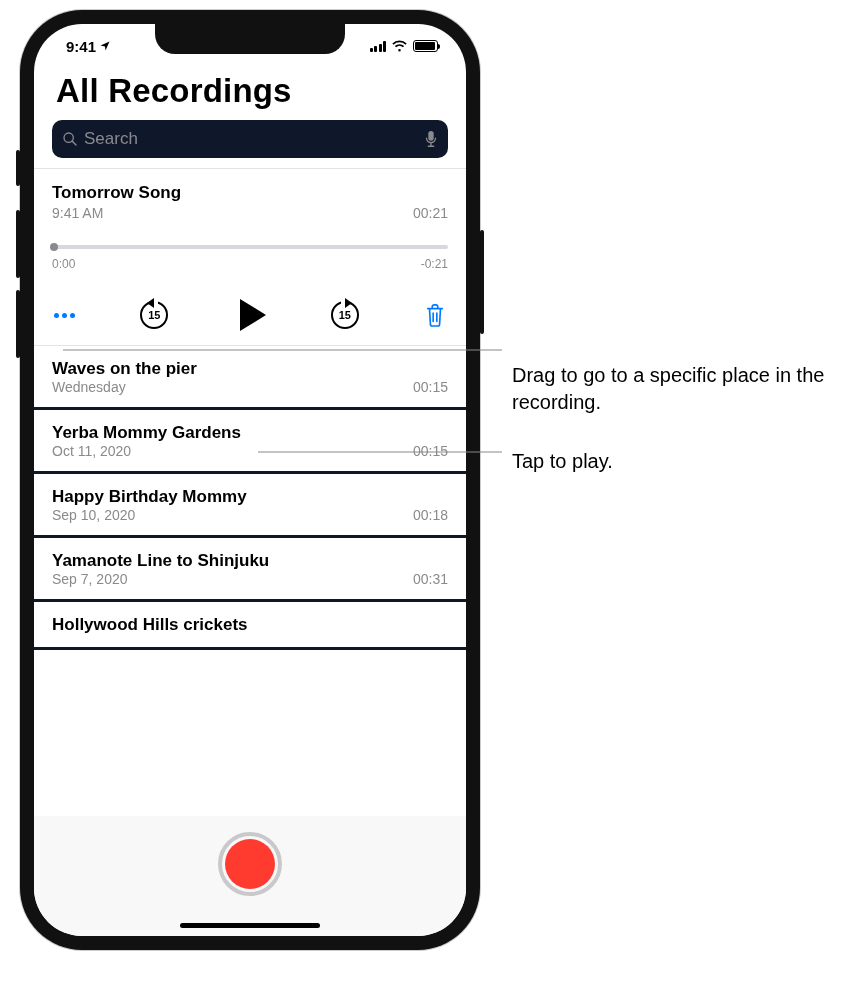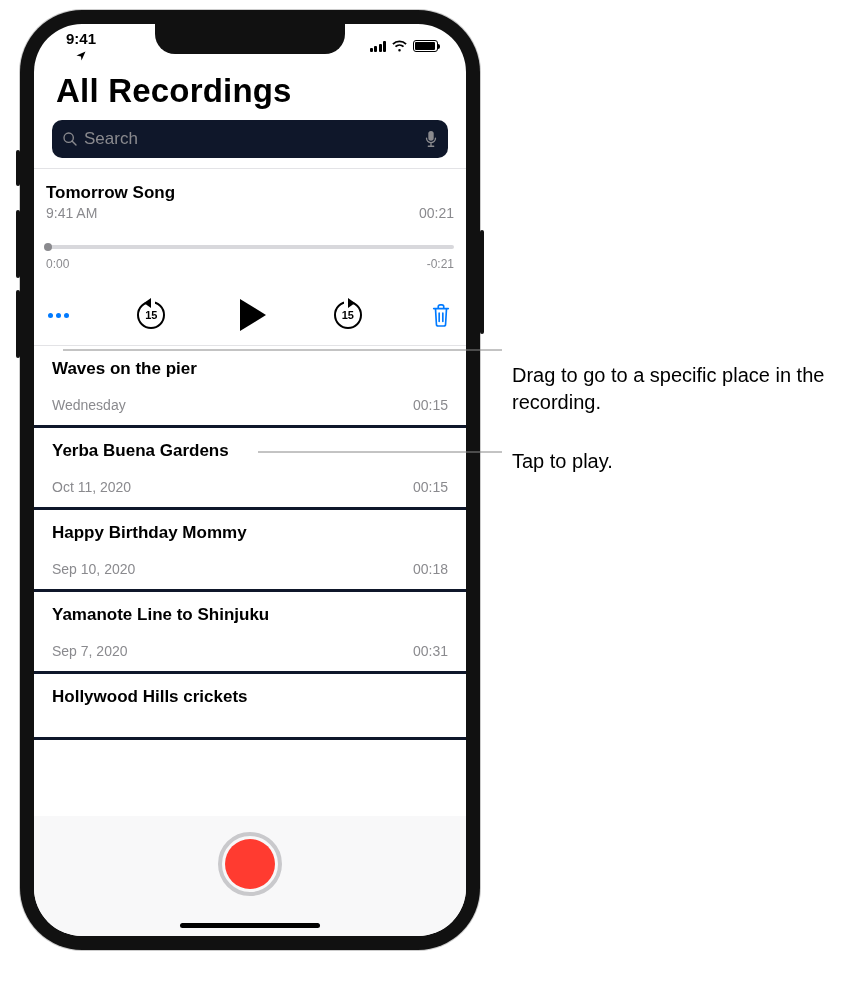--- a/index.html
+++ b/index.html
@@ -52,21 +52,21 @@
     }
     .status-bar {
       height: 44px;
       display: flex;
       justify-content: space-between;
       align-items: center;
       padding: 0 28px 0 32px;
       font-size: 15px;
       font-weight: 600;
     }
-    .status-left { display: flex; align-items: center; gap: 3px; flex-direction: column; }
+    .status-left { display: flex; align-items: center; gap: 3px; }
     .status-right { display: flex; align-items: center; gap: 5px; }
     .nav-bar {
       display: flex;
       justify-content: space-between;
       align-items: center;
       padding: 6px 18px 4px 12px;
     }
     .back-chevron {
       color: #007aff;
       font-size: 28px;
@@ -94,21 +94,21 @@
     }
     .search-wrap .placeholder {
       color: #8a8a8e;
       font-size: 17px;
       flex: 1;
     }
     .search-icon { color: #8a8a8e; }
     .mic-icon { color: #8a8a8e; }
     .list { border-top: 1px solid #e3e3e6; }
     .expanded {
-      padding: 14px 12px 12px;
+      padding: 14px 18px 12px;
       border-bottom: 1px solid #e3e3e6;
     }
     .rec-title { font-size: 17px; font-weight: 600; }
     .rec-sub {
       display: flex;
       justify-content: space-between;
       font-size: 14px;
       color: #8a8a8e;
       margin-top: 2px;
     }
@@ -183,21 +183,21 @@
       border-top: 16px solid transparent;
       border-bottom: 16px solid transparent;
       border-left: 26px solid #000;
       margin-left: 6px;
     }
     .trash-icon { color: #007aff; }
     .row {
       padding: 13px 18px 12px;
       border-bottom: 3px solid #0f172a;
     }
-    .row .rec-sub { margin-top: 18px; }
+    .row .rec-sub { margin-top: 0; }
     .bottom-bar {
       position: absolute;
       bottom: 0; left: 0; right: 0;
       height: 120px;
       background: rgba(248,248,249,0.95);
       display: flex;
       justify-content: center;
       align-items: flex-start;
       padding-top: 16px;
     }
@@ -342,21 +342,21 @@
       </div>
 
       <div class="row">
         <div class="rec-title">Waves on the pier</div>
         <div class="rec-sub">
           <span>Wednesday</span>
           <span>00:15</span>
         </div>
       </div>
       <div class="row">
-        <div class="rec-title">Yerba Buena Gardens</div>
+        <div class="rec-title">Yerba Mommy Gardens</div>
         <div class="rec-sub">
           <span>Oct 11, 2020</span>
           <span>00:15</span>
         </div>
       </div>
       <div class="row">
         <div class="rec-title">Happy Birthday Mommy</div>
         <div class="rec-sub">
           <span>Sep 10, 2020</span>
           <span>00:18</span>

